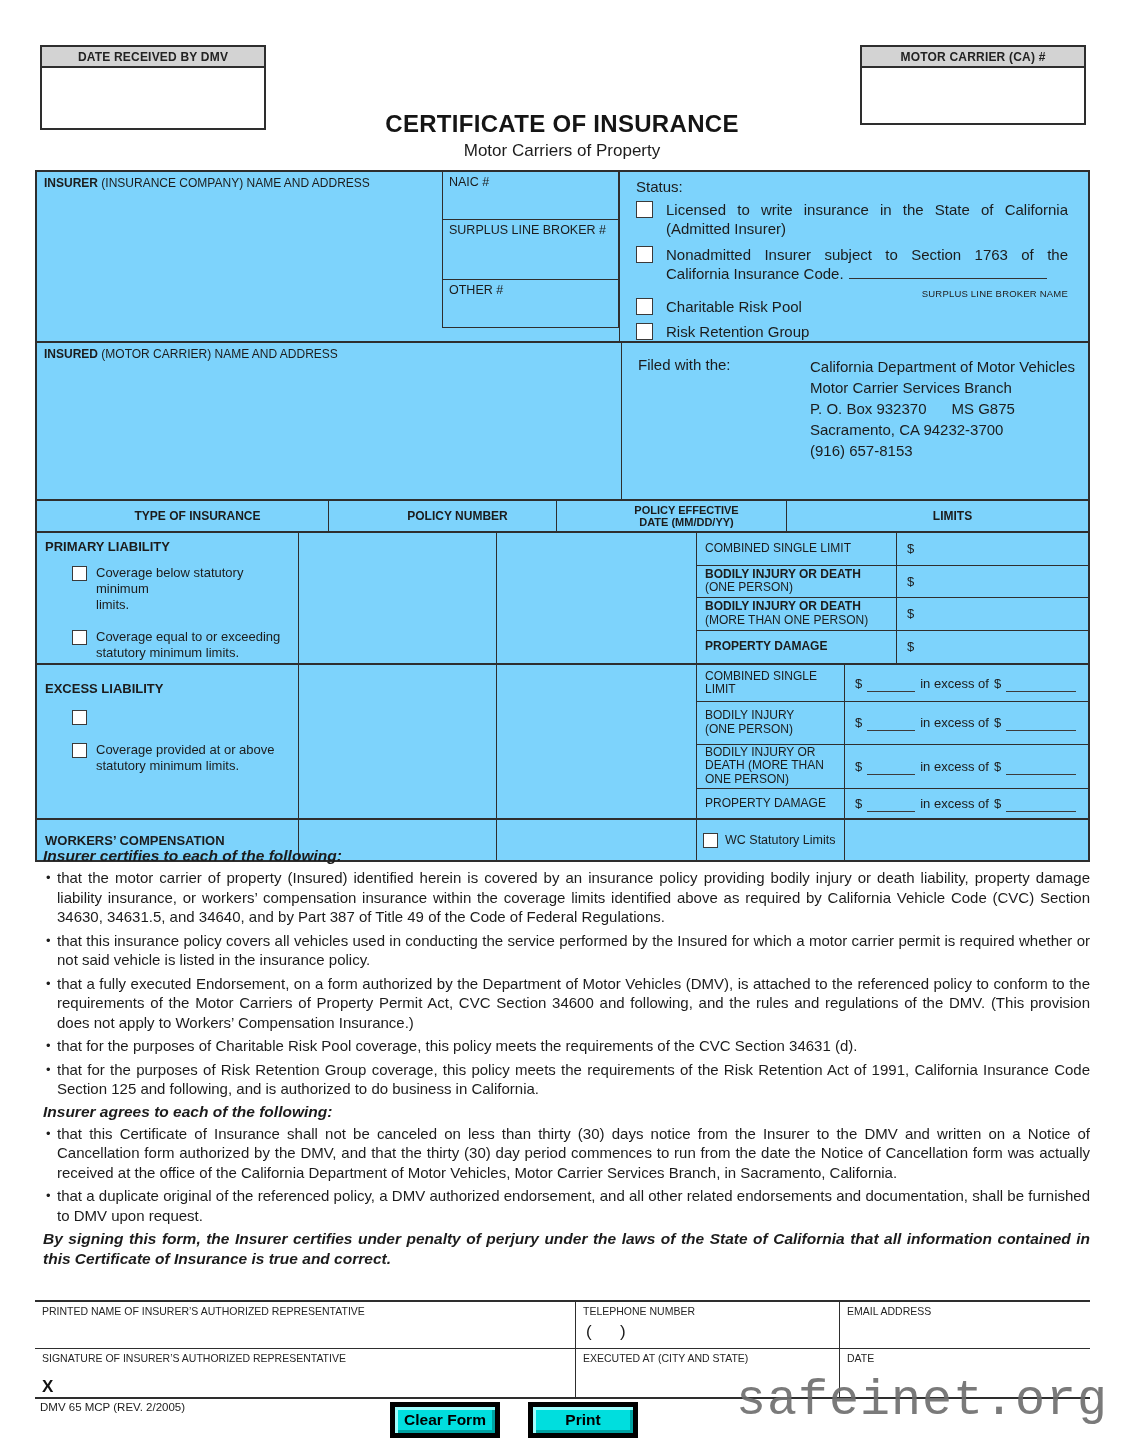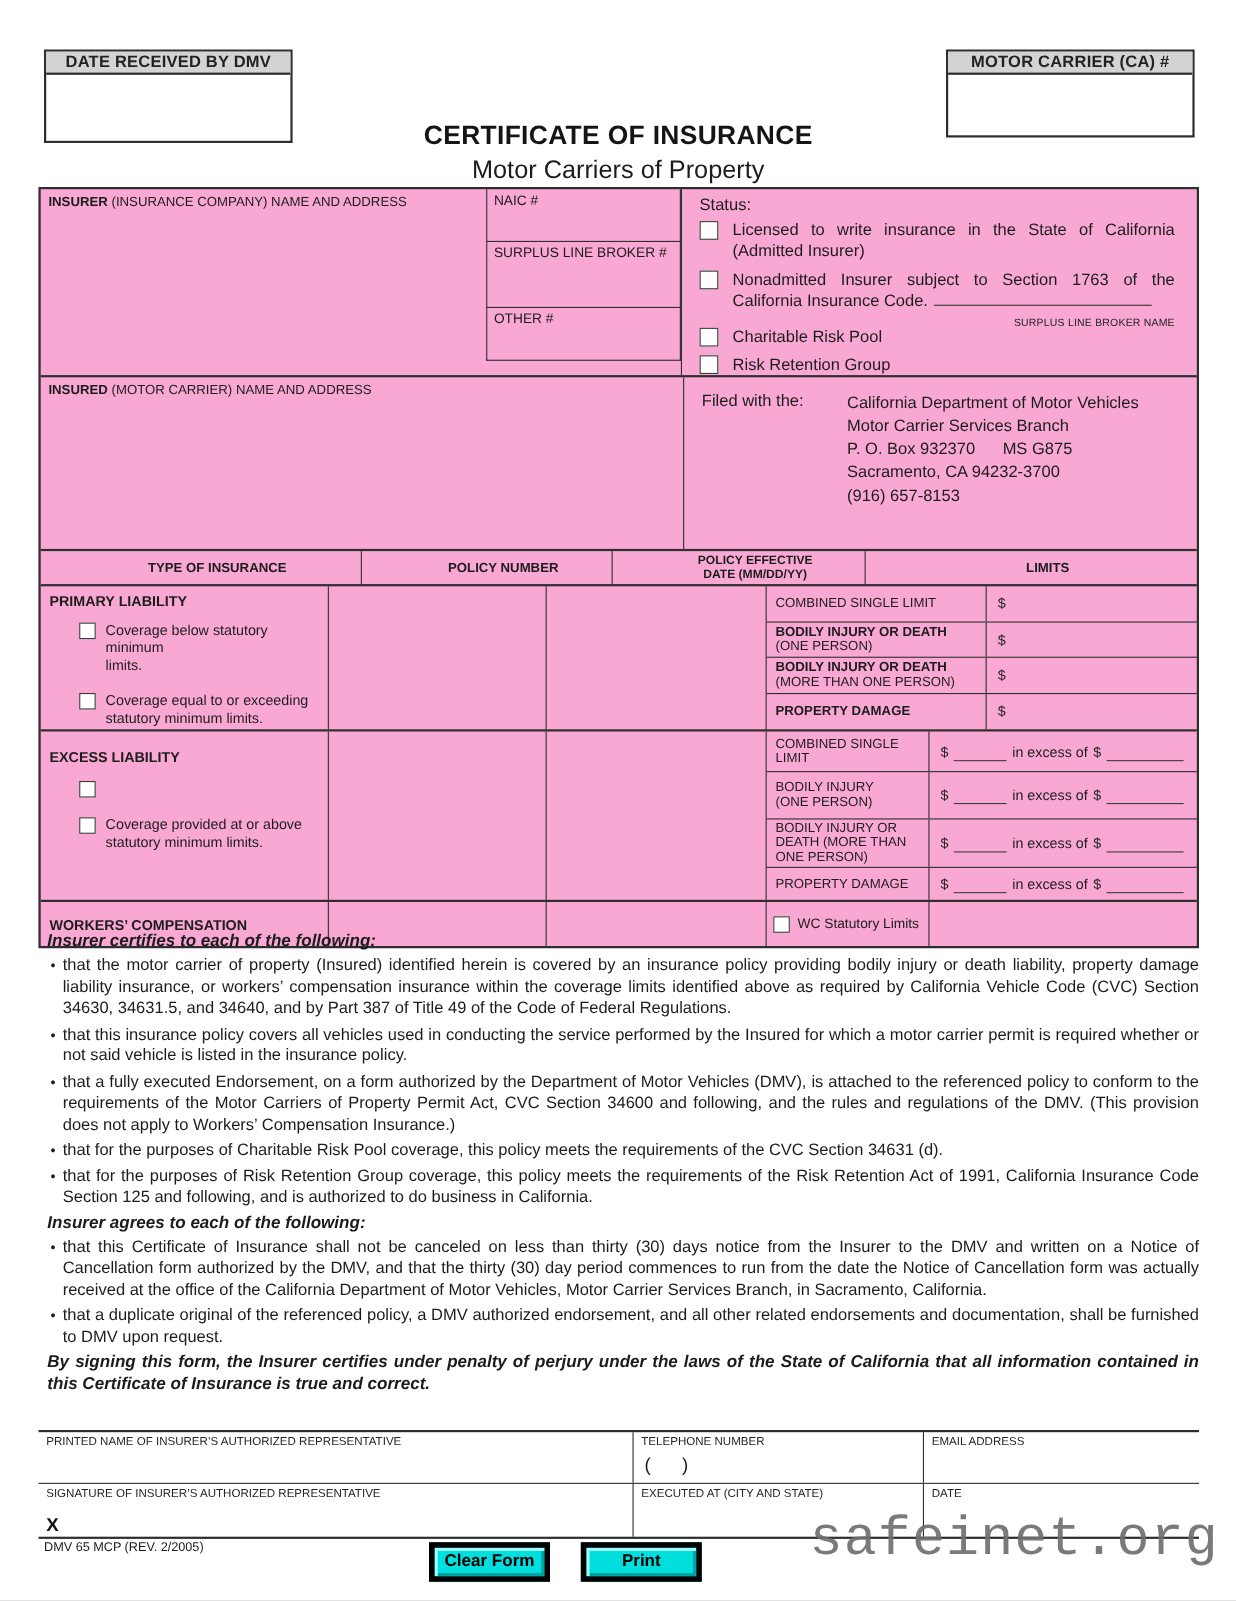--- a/index.html
+++ b/index.html
@@ -8,32 +8,32 @@
     position:relative; width:1124px; height:1455px; background:#ffffff;
     font-family:"Liberation Sans", sans-serif; color:#1c1c1c; margin:0 auto; overflow:hidden;
   }
   .prewrap { white-space:pre-line; }
 
   
   .corner-box { position:absolute; border:2px solid #2e2e2e; background:#fff; }
   .corner-box .head {
     height:21px; background:#d3d3d3; border-bottom:2px solid #2e2e2e;
     display:flex; align-items:center; justify-content:center;
-    font-size:15px; font-weight:bold; color:#222; letter-spacing:.2px;
+    font-size:12px; font-weight:bold; color:#222; letter-spacing:.2px;
   }
   .box-dmv { left:40px; top:45px; width:226px; height:85px; }
   .box-mc  { left:860px; top:45px; width:226px; height:80px; }
 
   
   .title-wrap { position:absolute; left:0; right:0; top:110px; text-align:center; }
   .title-wrap h1 { font-size:24px; font-weight:bold; letter-spacing:.3px; color:#151515; }
-  .title-wrap .sub { font-size:23px; margin-top:3px; color:#1c1c1c; }
-
-  
-  .main-table { position:absolute; left:35px; top:170px; width:1055px; border:2px solid #2e2e2e; background:#f9a8d4; }
+  .title-wrap .sub { font-size:17px; margin-top:3px; color:#1c1c1c; }
+
+  
+  .main-table { position:absolute; left:35px; top:170px; width:1055px; border:2px solid #2e2e2e; background:#7dd3fc; }
   .row { display:flex; }
   .bline { border-bottom:2px solid #2e2e2e; }
 
   .r-insurer { height:171px; }
   .c-insurer-name { width:405px; padding:4px 7px; font-size:12px; }
   .c-subnums { width:177px; }
   .subbox { border-left:1.5px solid #2e2e2e; border-right:1.5px solid #2e2e2e;
             border-bottom:1.5px solid #2e2e2e; padding:3px 6px; font-size:12.5px; }
   .subbox.n1 { height:48px; } .subbox.n2 { height:60px; } .subbox.n3 { height:48px; }
   .c-status { flex:1; border-left:1.5px solid #2e2e2e; padding:6px 14px 0 16px; }
@@ -42,21 +42,21 @@
   .cb { width:17px; height:17px; border:1.5px solid #3a3a3a; background:#fff; flex:none; margin-top:1px; }
   .opt-label { width:402px; text-align:justify; position:relative; }
   .fill-line { display:inline-block; width:198px; border-bottom:1.3px solid #333; height:11px; margin-left:5px; }
   .line-caption { position:absolute; right:0; top:39px; font-size:9.5px; letter-spacing:.2px; color:#222; }
   .mb7 { margin-bottom:7px; } .mb13 { margin-bottom:14px; } .mb6 { margin-bottom:6px; }
 
   .r-insured { height:158px; }
   .c-insured-name { width:585px; border-right:1.5px solid #2e2e2e; padding:4px 7px; font-size:12px; }
   .c-filed { flex:1; display:flex; padding:13px 10px 0 16px; font-size:15px; }
   .filed-label { width:132px; }
-  .filed-addr div { line-height:21px; }
+  .filed-addr div { line-height:21px;margin-left:40px; }
 
   .r-thead { height:32px; font-weight:bold; font-size:12px; }
   .th { display:flex; align-items:center; justify-content:center; text-align:center; border-right:1.5px solid #2e2e2e;margin-left:30px; }
   .th.c1 { width:262px; } .th.c2 { width:198px; } .th.c3 { width:200px; font-size:11px; line-height:12px; }
   .th.c4 { flex:1; border-right:none; }
 
   .c-type { width:262px; border-right:1.5px solid #2e2e2e; padding:6px 8px; }
   .c-pol  { width:198px; border-right:1.5px solid #2e2e2e; }
   .c-date { width:200px; border-right:1.5px solid #2e2e2e; }
   .c-lims { flex:1; display:flex; flex-direction:column;justify-content:space-between; }

